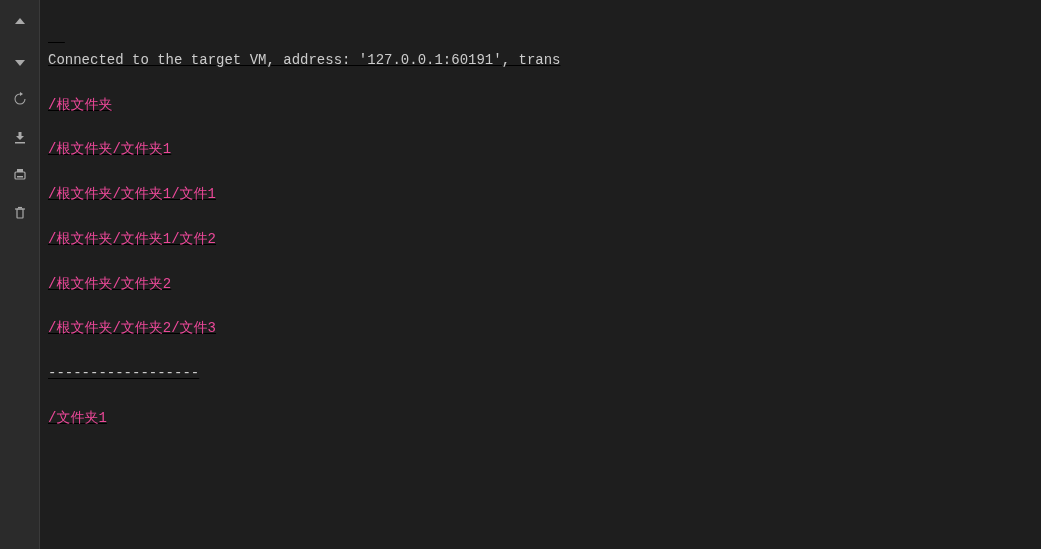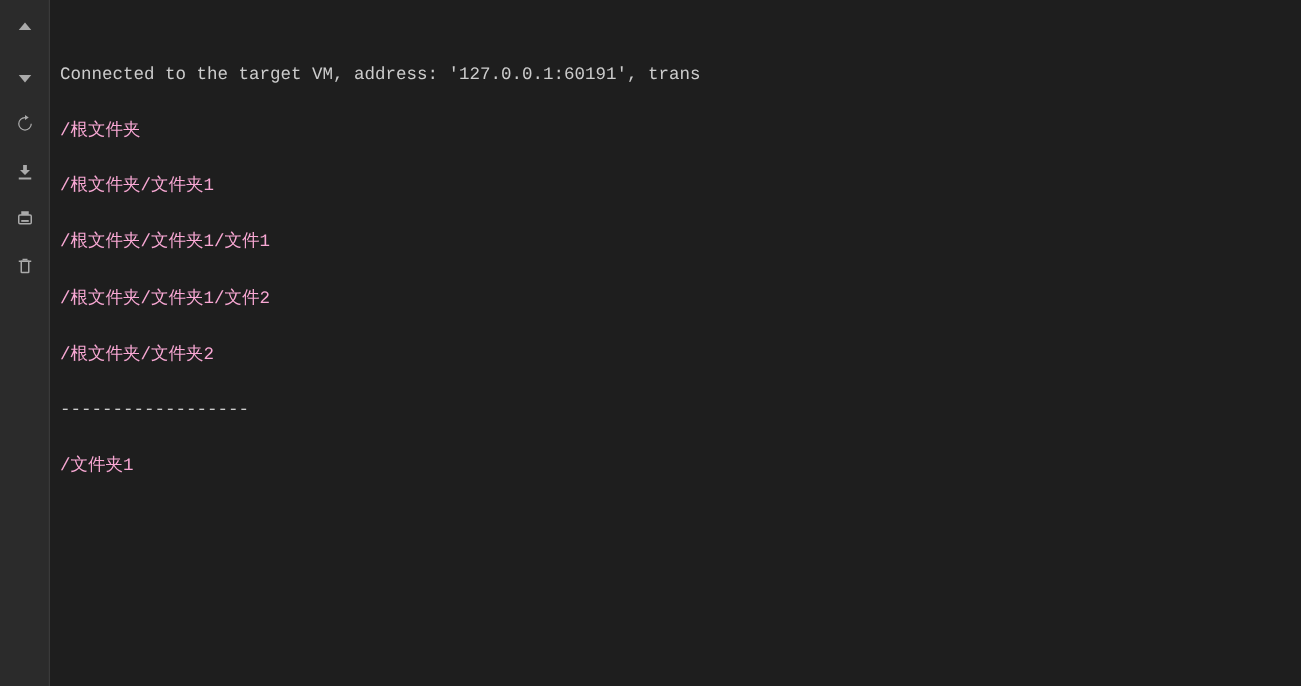--- a/index.html
+++ b/index.html
@@ -44,20 +44,21 @@
       width: 16px;
       height: 16px;
       fill: #aaaaaa;
     }
 
     .main-content {
       flex: 1;
       background-color: #1e1e1e;
       overflow: hidden;
       position: relative;
+      text-decoration: underline;
     }
 
     .console-output {
       width: 100%;
       height: 100%;
       overflow-y: auto;
       padding: 4px 8px;
       color: #cccccc;
       font-size: 14px;
       line-height: 1.6;
@@ -66,21 +67,21 @@
 
     .console-line {
       display: block;
     }
 
     .console-line.system {
       color: #cccccc;
     }
 
     .console-line.path {
-      color: #f9a8d4;
+      color: #ec4899;
     }
 
     .console-line.separator {
       color: #cccccc;
     }
 
     ::-webkit-scrollbar {
       width: 8px;
     }
     ::-webkit-scrollbar-track {
@@ -132,19 +133,20 @@
 </div>
 
 <div class="main-content">
   <div class="console-output" id="console-output">
   <span class="console-line system">Connected to the target VM, address: '127.0.0.1:60191', trans</span>
 <span class="console-line path">/根文件夹</span>
 <span class="console-line path">/根文件夹/文件夹1</span>
 <span class="console-line path">/根文件夹/文件夹1/文件1</span>
 <span class="console-line path">/根文件夹/文件夹1/文件2</span>
 <span class="console-line path">/根文件夹/文件夹2</span>
+<span class="console-line path">/根文件夹/文件夹2/文件3</span>
 <span class="console-line separator">------------------</span>
 <span class="console-line path">/文件夹1</span>
 
 
 
 </div>
 </div>
 
 </body></html>

